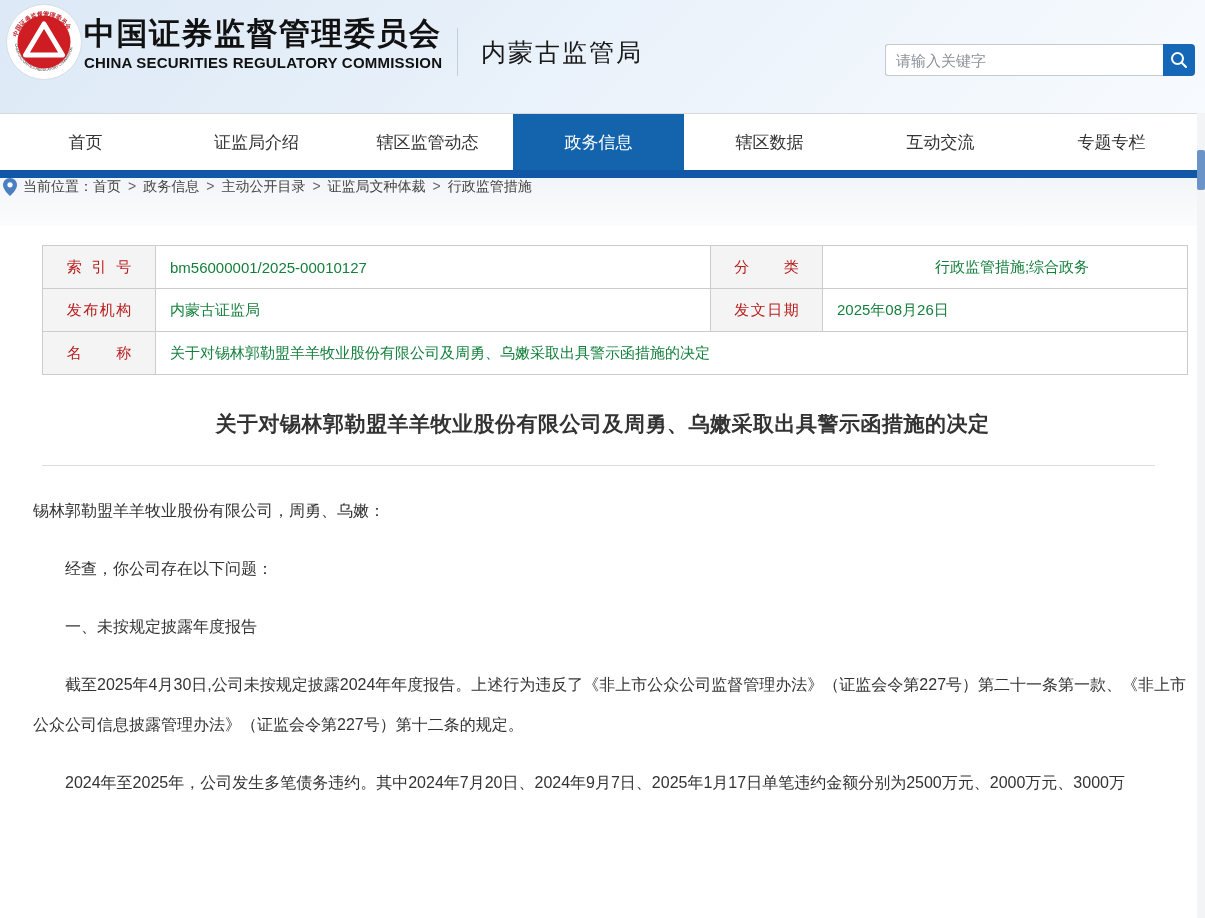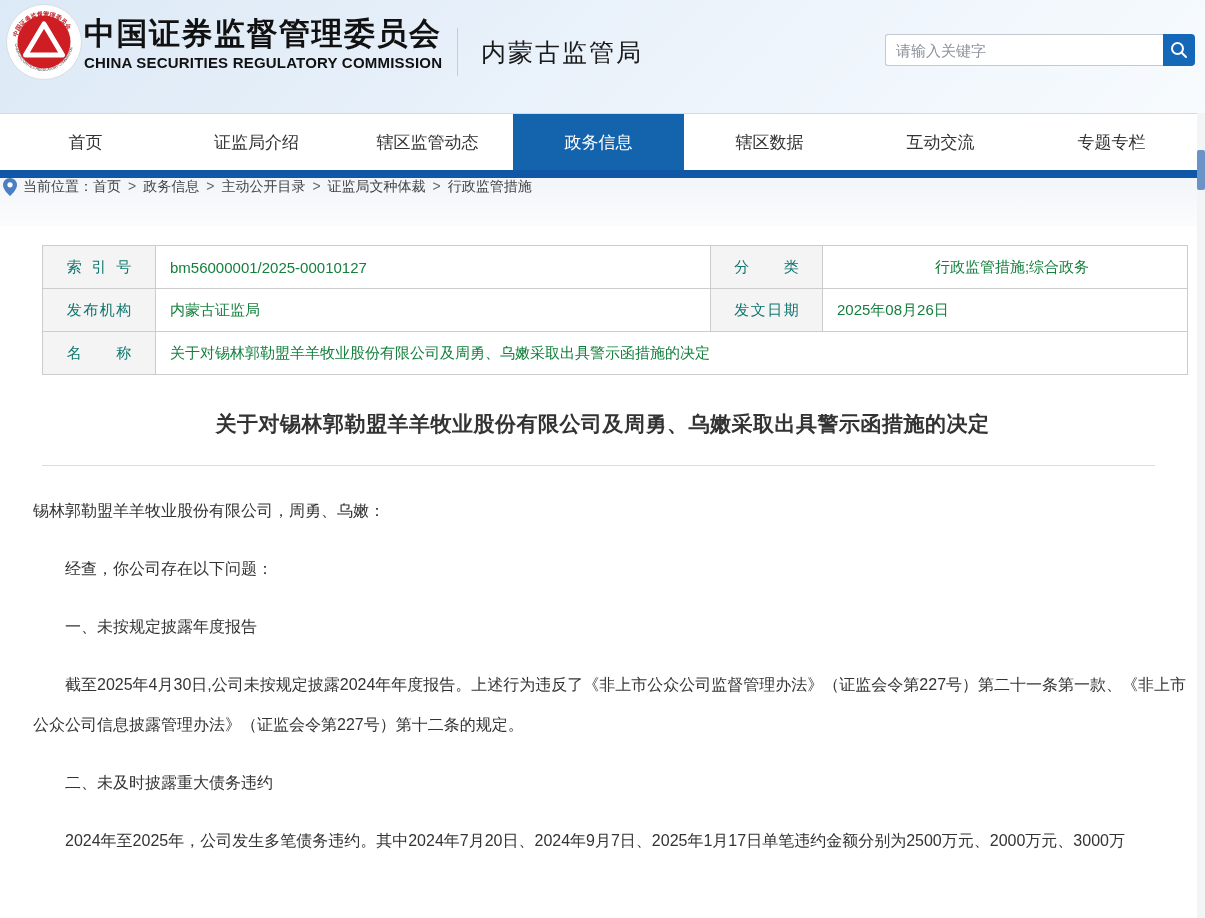--- a/index.html
+++ b/index.html
@@ -8,21 +8,21 @@
 
   
   .site-header { position:relative; width:1205px; height:113px;
     background:linear-gradient(135deg,#dce9f6 0%, #e9f1fa 45%, #f7fbfe 100%); }
   .logo { position:absolute; left:6px; top:4px; width:76px; height:76px; }
   .org { position:absolute; left:84px; top:16px; }
   .org-cn { font-size:31px; font-weight:bold; color:#111; letter-spacing:1.5px; line-height:36px; }
   .org-en { font-size:15px; font-weight:bold; color:#111; letter-spacing:0.2px; line-height:22px; }
   .v-divider { position:absolute; left:457px; top:28px; width:1px; height:48px; background:#bfcfdf; }
   .bureau { position:absolute; left:481px; top:36px; font-size:25px; font-weight:normal; color:#1a1a1a; letter-spacing:2px; }
-  .search-box { position:absolute; left:885px; top:34px; width:310px; height:32px; display:flex; }
+  .search-box { position:absolute; left:885px; top:44px; width:310px; height:32px; display:flex; }
   .search-input { width:278px; height:32px; border:1px solid #c3c9d0; border-right:none;
     border-radius:3px 0 0 3px; padding:0 10px; font-size:15px; color:#333; background:#fff; outline:none; }
   .search-input::placeholder { color:#8b9099; }
   .search-btn { width:32px; height:32px; border:none; background:#1568b8; border-radius:0 4px 4px 0;
     display:flex; align-items:center; justify-content:center; cursor:pointer; }
 
   
   .nav { position:absolute; left:0; top:113px; width:1197px; height:57px; background:#fff;
     border-top:1px solid #d9d9d9; display:flex; }
   .nav-item { flex:1; display:flex; align-items:center; justify-content:center;
@@ -34,21 +34,21 @@
   .breadcrumb { position:absolute; left:0; top:178px; width:1197px; height:48px;
     background:linear-gradient(#f2f5f9,#fbfcfd); display:flex; align-items:flex-start; font-size:14px; color:#444; }
   .breadcrumb .pin { margin:0 6px 0 3px; }
   .crumb { color:#444; cursor:pointer; }
   .crumb-sep { margin:0 7px; color:#666; }
 
   
   .content { position:absolute; left:0; top:226px; width:1205px; height:692px; background:#fff; overflow:hidden; }
   table.meta { border-collapse:collapse; margin:19px 0 0 42px; width:1113px; table-layout:fixed; }
   table.meta td { border:1px solid #ccc; height:43px; font-size:15px; }
-  td.lbl { background:#f4f4f4; text-align:center; color:#0f766e; }
+  td.lbl { background:#f4f4f4; text-align:center; color:#b91c1c; }
   td.val { padding-left:14px; color:#15803d; }
   .jl { display:inline-block; width:4.3em; text-align:justify; text-align-last:justify; }
   .col-l1 { width:113px; } .col-v1 { width:555px; } .col-l2 { width:112px; } .col-v2 { width:365px;text-align:center; }
 
   .doc-title { margin-top:35px; text-align:center; font-size:21px; font-weight:bold; color:#333; letter-spacing:0.5px; }
   .title-rule { margin:27px 50px 0 42px; border:none; border-top:1px solid #dcdcdc; }
 
   .article { padding:25px 14px 0 33px; font-size:16px; color:#333; line-height:40px; }
   .article p { margin-bottom:18px; }
   .article p.indent { text-indent:2em; }
@@ -144,19 +144,18 @@
     </table>
 
   <h1 class="doc-title">关于对锡林郭勒盟羊羊牧业股份有限公司及周勇、乌嫩采取出具警示函措施的决定</h1>
   <hr class="title-rule">
 
   <div class="article">
     <p>锡林郭勒盟羊羊牧业股份有限公司，周勇、乌嫩：</p>
     <p class="indent">经查，你公司存在以下问题：</p>
     <p class="indent">一、未按规定披露年度报告</p>
     <p class="indent">截至2025年4月30日,公司未按规定披露2024年年度报告。上述行为违反了《非上市公众公司监督管理办法》（证监会令第227号）第二十一条第一款、《非上市公众公司信息披露管理办法》（证监会令第227号）第十二条的规定。</p>
-    <p class="indent">二、未及时披露重大债务违约</p>
     <p class="indent">2024年至2025年，公司发生多笔债务违约。其中2024年7月20日、2024年9月7日、2025年1月17日单笔违约金额分别为2500万元、2000万元、3000万</p>
   </div>
 </main>
 
 <div class="sb-track"></div>
 <div class="sb-thumb"></div>
 
 </body></html>

